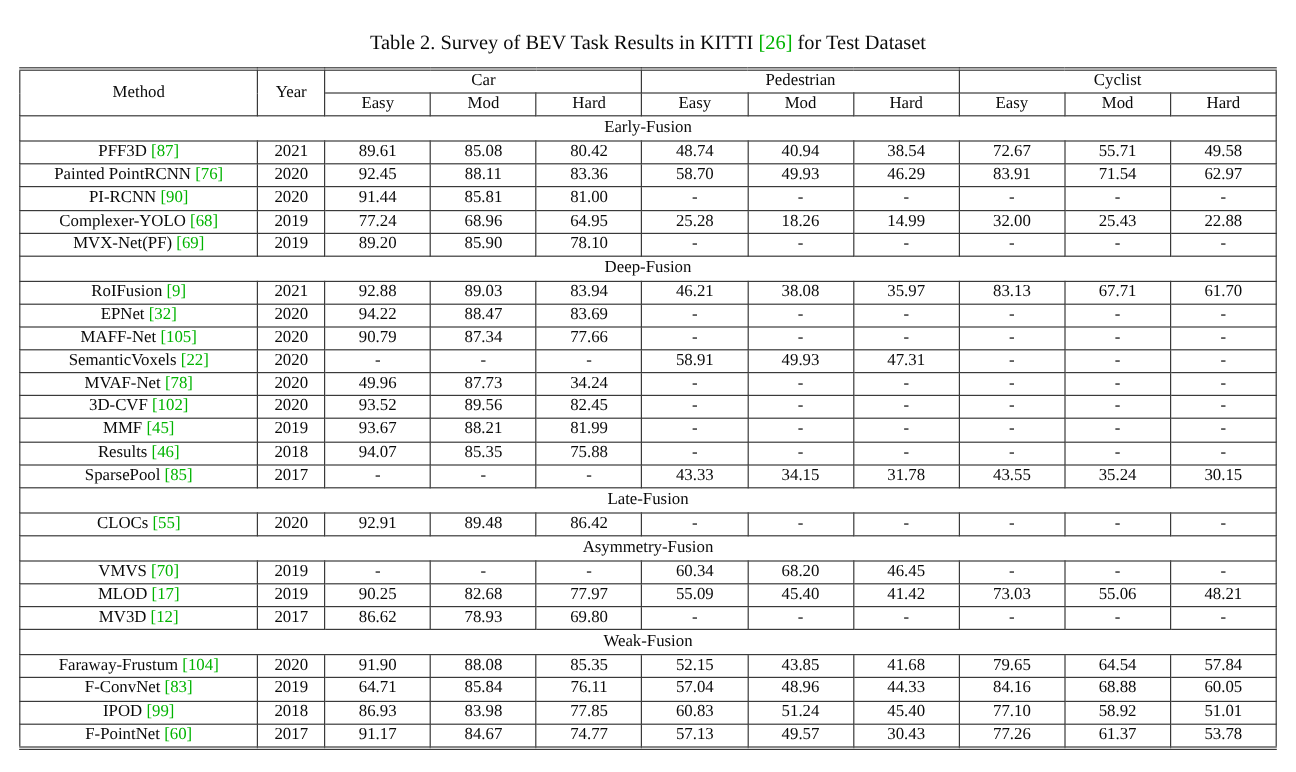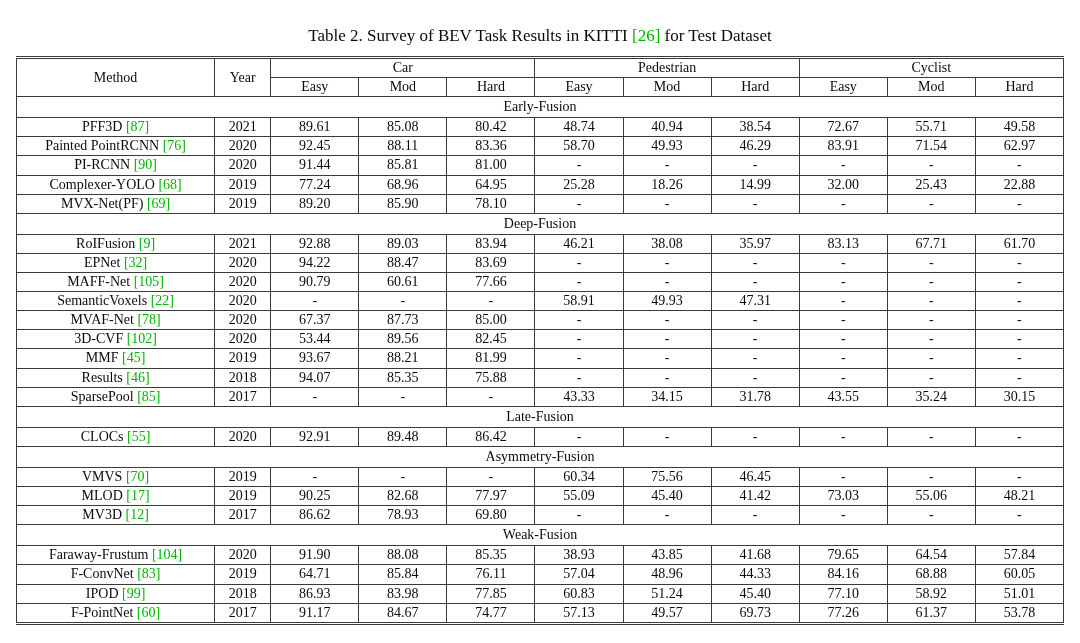--- a/index.html
+++ b/index.html
@@ -188,21 +188,21 @@
           <td>-</td>
           <td>-</td>
           <td>-</td>
           <td>-</td>
           <td>-</td>
         </tr>
         <tr>
           <td><span>MAFF-Net </span><span class="cite">[105]</span></td>
           <td>2020</td>
           <td>90.79</td>
-          <td>60.61</td>
+          <td>87.34</td>
           <td>77.66</td>
           <td>-</td>
           <td>-</td>
           <td>-</td>
           <td>-</td>
           <td>-</td>
           <td>-</td>
         </tr>
         <tr>
           <td><span>SemanticVoxels </span><span class="cite">[22]</span></td>
@@ -213,34 +213,34 @@
           <td>58.91</td>
           <td>49.93</td>
           <td>47.31</td>
           <td>-</td>
           <td>-</td>
           <td>-</td>
         </tr>
         <tr>
           <td><span>MVAF-Net </span><span class="cite">[78]</span></td>
           <td>2020</td>
-          <td>67.37</td>
+          <td>49.96</td>
           <td>87.73</td>
-          <td>85.00</td>
+          <td>34.24</td>
           <td>-</td>
           <td>-</td>
           <td>-</td>
           <td>-</td>
           <td>-</td>
           <td>-</td>
         </tr>
         <tr>
           <td><span>3D-CVF </span><span class="cite">[102]</span></td>
           <td>2020</td>
-          <td>53.44</td>
+          <td>93.52</td>
           <td>89.56</td>
           <td>82.45</td>
           <td>-</td>
           <td>-</td>
           <td>-</td>
           <td>-</td>
           <td>-</td>
           <td>-</td>
         </tr>
         <tr>
@@ -301,21 +301,21 @@
         <tr class="section-row">
           <td colspan="11">Asymmetry-Fusion</td>
         </tr>
         <tr>
           <td><span>VMVS </span><span class="cite">[70]</span></td>
           <td>2019</td>
           <td>-</td>
           <td>-</td>
           <td>-</td>
           <td>60.34</td>
-          <td>75.56</td>
+          <td>68.20</td>
           <td>46.45</td>
           <td>-</td>
           <td>-</td>
           <td>-</td>
         </tr>
         <tr>
           <td><span>MLOD </span><span class="cite">[17]</span></td>
           <td>2019</td>
           <td>90.25</td>
           <td>82.68</td>
@@ -342,21 +342,21 @@
         </tr>
         <tr class="section-row">
           <td colspan="11">Weak-Fusion</td>
         </tr>
         <tr>
           <td><span>Faraway-Frustum </span><span class="cite">[104]</span></td>
           <td>2020</td>
           <td>91.90</td>
           <td>88.08</td>
           <td>85.35</td>
-          <td>38.93</td>
+          <td>52.15</td>
           <td>43.85</td>
           <td>41.68</td>
           <td>79.65</td>
           <td>64.54</td>
           <td>57.84</td>
         </tr>
         <tr>
           <td><span>F-ConvNet </span><span class="cite">[83]</span></td>
           <td>2019</td>
           <td>64.71</td>
@@ -383,21 +383,21 @@
           <td>51.01</td>
         </tr>
         <tr>
           <td><span>F-PointNet </span><span class="cite">[60]</span></td>
           <td>2017</td>
           <td>91.17</td>
           <td>84.67</td>
           <td>74.77</td>
           <td>57.13</td>
           <td>49.57</td>
-          <td>69.73</td>
+          <td>30.43</td>
           <td>77.26</td>
           <td>61.37</td>
           <td>53.78</td>
         </tr>
       </tbody>
   </table>
 
 </div>
 
 </body></html>

